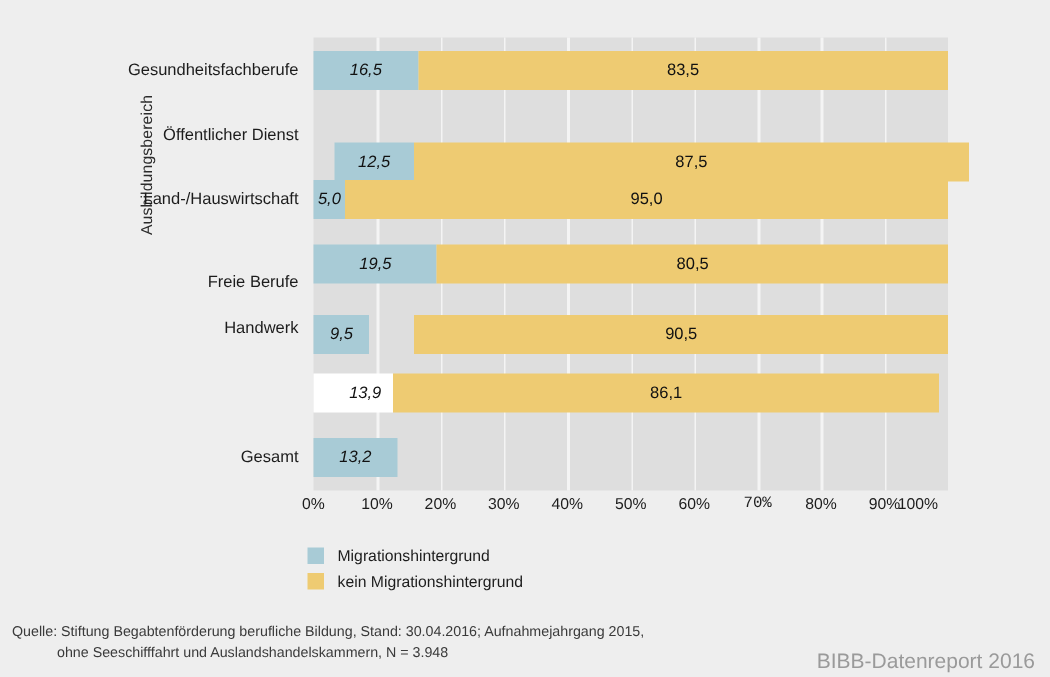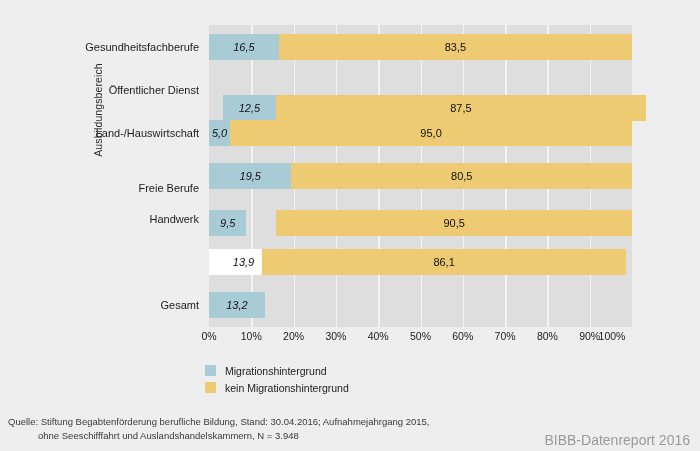--- a/index.html
+++ b/index.html
@@ -234,21 +234,21 @@
     </div>
 
   <div class="x-ticks" id="x-ticks">
       <div class="x-tick" style="left: 0px;">0%</div>
       <div class="x-tick" style="left: 42.3px;">10%</div>
       <div class="x-tick" style="left: 84.6px;">20%</div>
       <div class="x-tick" style="left: 126.9px;">30%</div>
       <div class="x-tick" style="left: 169.2px;">40%</div>
       <div class="x-tick" style="left: 211.5px;">50%</div>
       <div class="x-tick" style="left: 253.8px;">60%</div>
-      <div class="x-tick" style="left: 296.1px;">70%</div>
+      <div class="x-tick" style="left: 296.1px; font-family: Liberation Mono, monospace;">70%</div>
       <div class="x-tick" style="left: 338.4px;">80%</div>
       <div class="x-tick" style="left: 380.7px;">90%</div>
       <div class="x-tick" style="left: 403px;">100%</div>
     </div>
 
   <div class="legend" id="legend">
       <div class="legend-row">
         <div class="legend-swatch" style="background: rgb(168, 203, 214);"></div>
         <div class="legend-text">Migrationshintergrund</div>
       </div>

